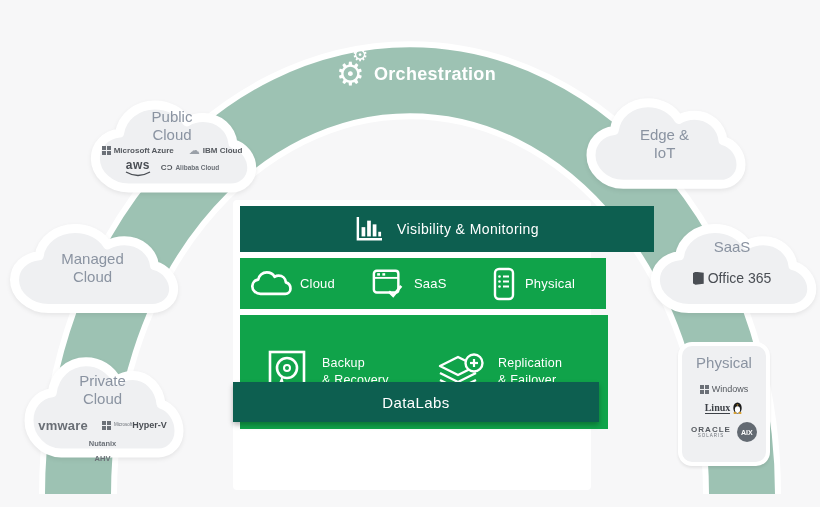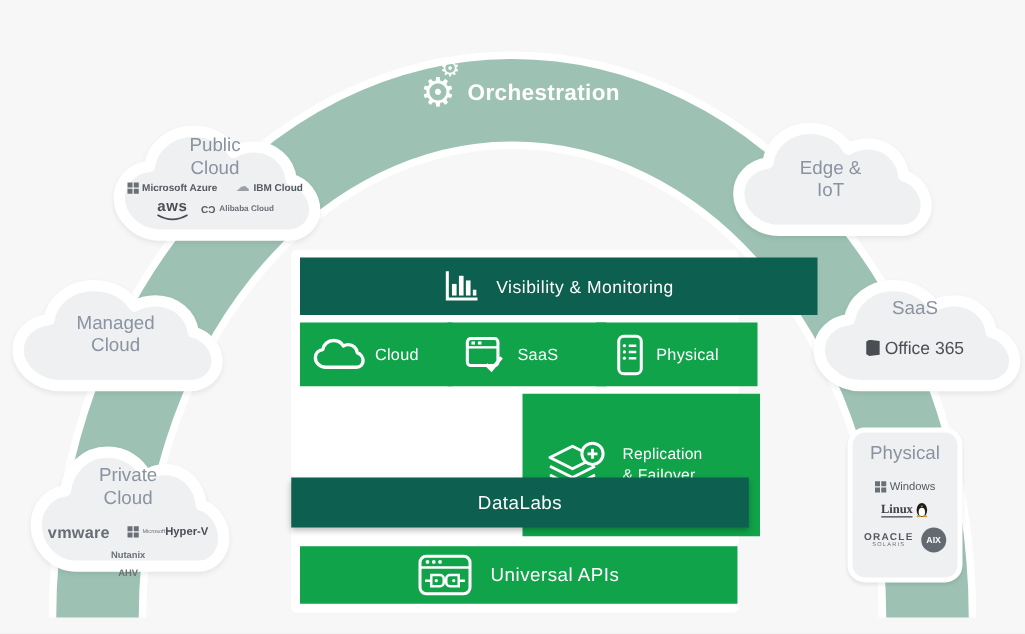--- a/index.html
+++ b/index.html
@@ -237,50 +237,42 @@
       <circle cx="6.5" cy="9.5" r="1.3" fill="#fff"></circle>
         <line x1="10" y1="9.5" x2="16" y2="9.5" stroke="#fff" stroke-width="2"></line>
       <circle cx="6.5" cy="14.5" r="1.3" fill="#fff"></circle>
         <line x1="10" y1="14.5" x2="16" y2="14.5" stroke="#fff" stroke-width="2"></line>
       <circle cx="6.5" cy="19.5" r="1.3" fill="#fff"></circle>
         <line x1="10" y1="19.5" x2="16" y2="19.5" stroke="#fff" stroke-width="2"></line>
     </svg>
     <span class="box-label">Physical</span>
   </div>
 
+  <div class="gbox" style="left:240px;top:315px;width:172px;height:114px;padding-left:28px;gap:16px;">
+    <svg width="38" height="44" viewBox="0 0 38 44">
+      <rect x="2" y="2" width="34" height="40" fill="none" stroke="#fff" stroke-width="2.6"></rect>
+      <circle cx="19" cy="18" r="10" fill="none" stroke="#fff" stroke-width="2.6"></circle>
+      <circle cx="19" cy="18" r="3" fill="none" stroke="#fff" stroke-width="2"></circle>
+      <path d="M14 26 L9 38 L16 34 Z" fill="#fff"></path>
+    </svg>
+    <span class="box-label two-line">Backup
+&amp; Recovery</span>
+  </div>
 
   <div class="gbox" style="left:418px;top:315px;width:172px;height:114px;padding-left:18px;gap:14px;">
     <svg width="48" height="42" viewBox="0 0 48 42">
       <path d="M4 15 L22 6 L40 15 L22 24 Z" fill="none" stroke="#fff" stroke-width="2.4" stroke-linejoin="round"></path>
       <path d="M4 22 L22 31 L40 22" fill="none" stroke="#fff" stroke-width="2.4" stroke-linejoin="round"></path>
       <path d="M4 29 L22 38 L40 29" fill="none" stroke="#fff" stroke-width="2.4" stroke-linejoin="round"></path>
       <circle cx="38" cy="12" r="8.5" fill="#10a34a" stroke="#fff" stroke-width="2.4"></circle>
       <line x1="38" y1="8" x2="38" y2="16" stroke="#fff" stroke-width="2.2"></line>
       <line x1="34" y1="12" x2="42" y2="12" stroke="#fff" stroke-width="2.2"></line>
     </svg>
     <span class="box-label two-line">Replication
 &amp; Failover</span>
   </div>
 
   <div class="dbox" style="left:233px;top:382px;width:366px;height:40px;z-index:5;box-shadow:0 3px 5px rgba(0,0,0,.28);">
     <span class="bar-title" style="font-size:15px;">DataLabs</span>
   </div>
 
-  <div class="gbox" style="left:240px;top:437px;width:350px;height:46px;z-index:4;">
-    <div class="center-group">
-      <svg width="44" height="34" viewBox="0 0 44 34">
-        <rect x="2" y="2" width="40" height="30" rx="5" fill="none" stroke="#fff" stroke-width="2.4"></rect>
-        <line x1="2" y1="11" x2="42" y2="11" stroke="#fff" stroke-width="2"></line>
-        <circle cx="8" cy="6.5" r="1.5" fill="#fff"></circle>
-          <circle cx="13" cy="6.5" r="1.5" fill="#fff"></circle>
-          <circle cx="18" cy="6.5" r="1.5" fill="#fff"></circle>
-        <line x1="6" y1="21.5" x2="11" y2="21.5" stroke="#fff" stroke-width="2"></line>
-        <path d="M11 17 h7 a3 3 0 0 1 3 3 v3 a3 3 0 0 1 -3 3 h-7 z" fill="none" stroke="#fff" stroke-width="2"></path>
-        <path d="M33 17 h-7 a3 3 0 0 0 -3 3 v3 a3 3 0 0 0 3 3 h7 z" fill="none" stroke="#fff" stroke-width="2"></path>
-        <line x1="33" y1="21.5" x2="38" y2="21.5" stroke="#fff" stroke-width="2"></line>
-        <circle cx="15" cy="21.5" r="1.3" fill="#fff"></circle>
-          <circle cx="29" cy="21.5" r="1.3" fill="#fff"></circle>
-      </svg>
-      <span class="bar-title" style="font-size:15px;">Universal APIs</span>
-    </div>
-  </div>
 
 </div>
 
 </body></html>

